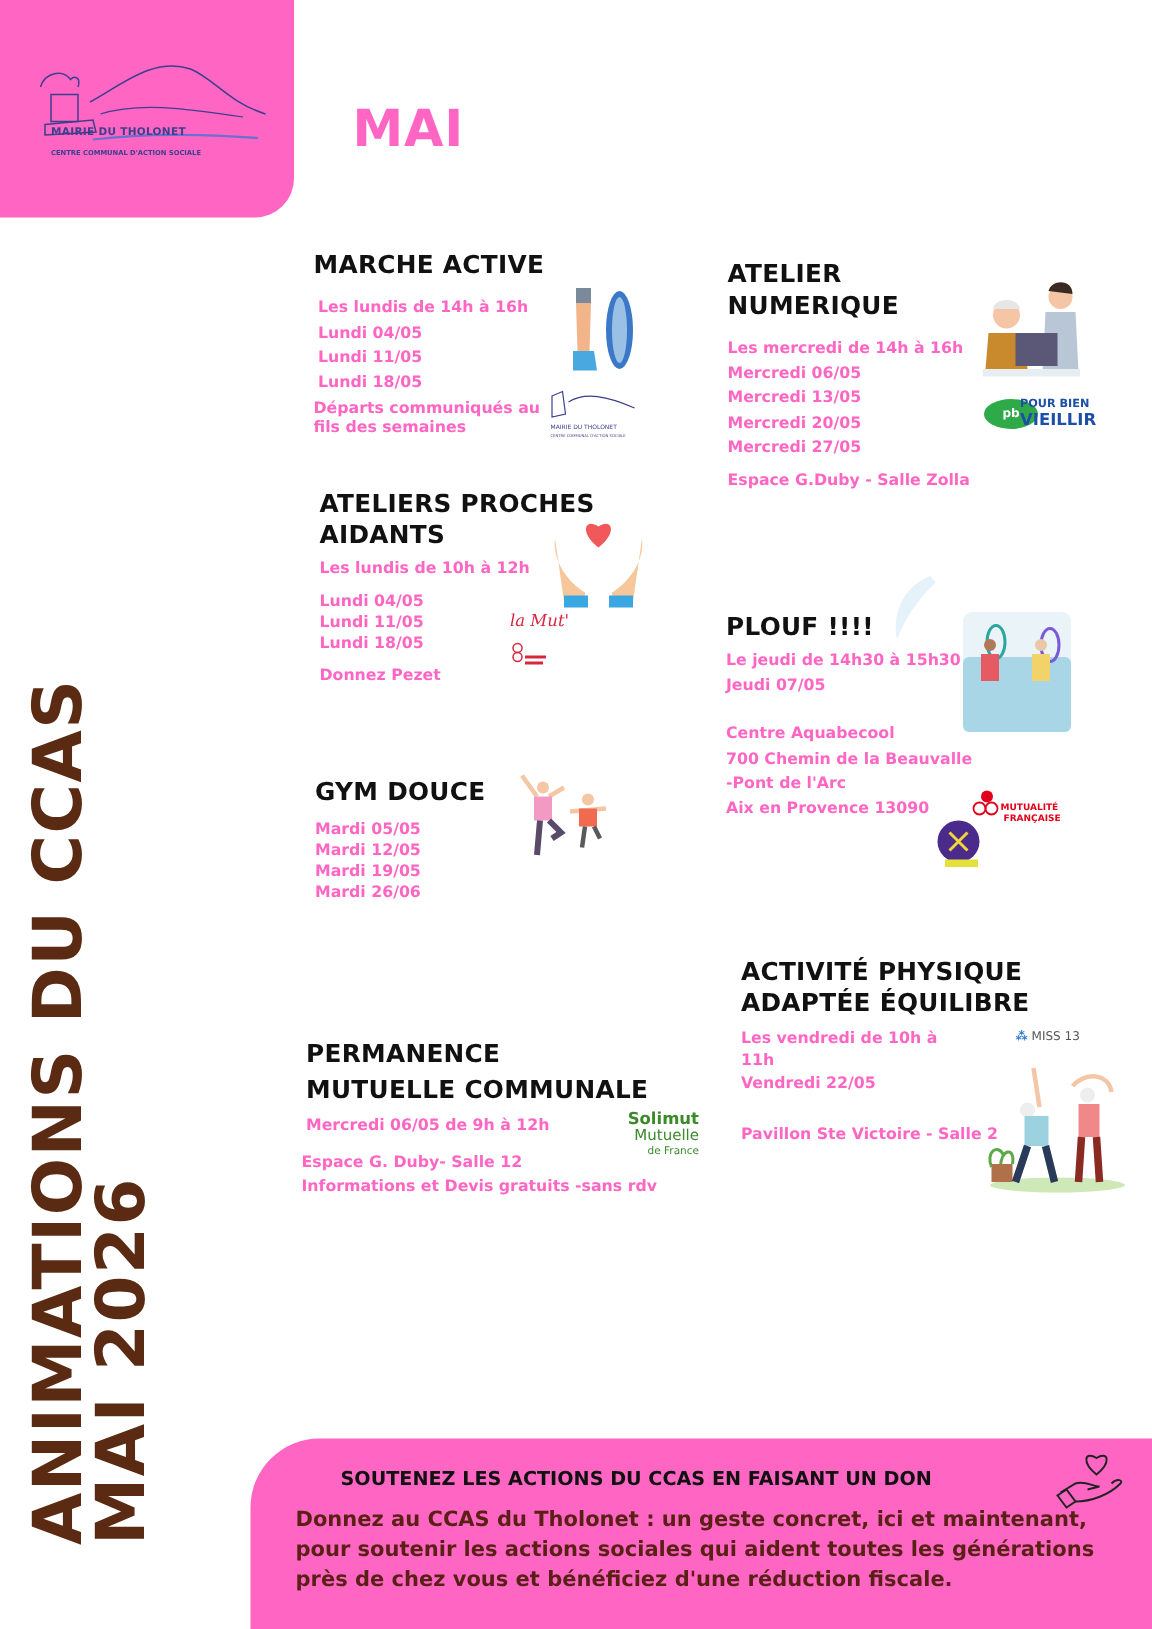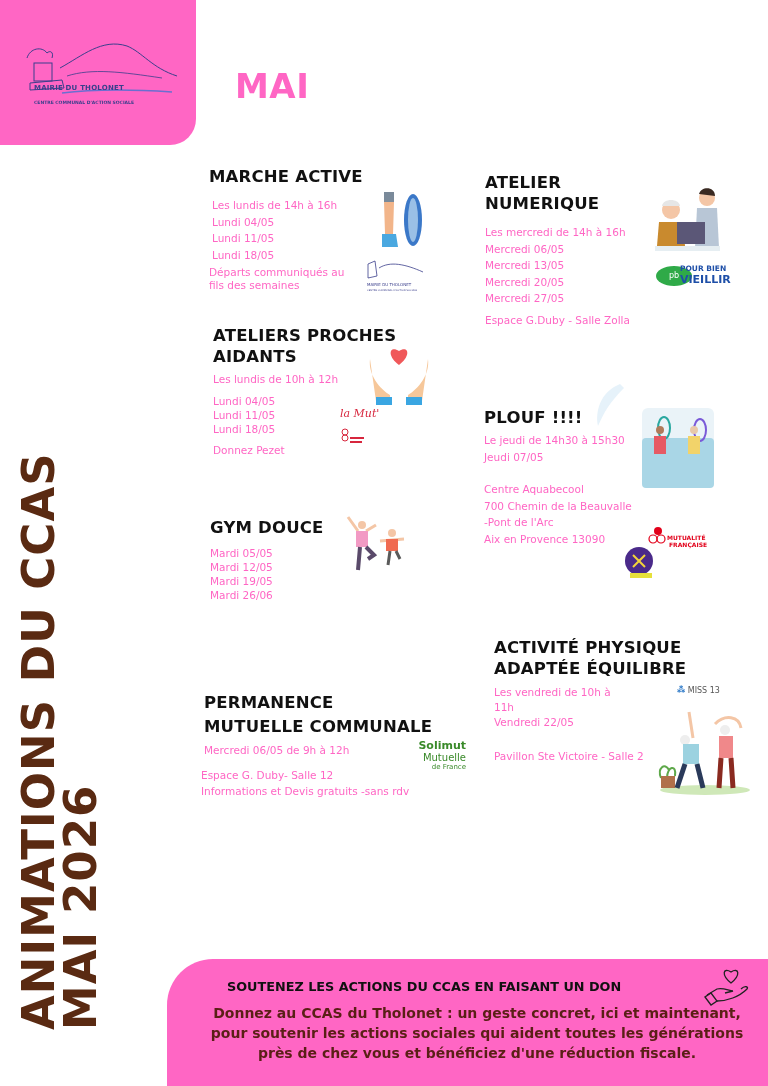--- a/index.html
+++ b/index.html
@@ -11,26 +11,26 @@
   .logo-title { position:absolute; left:34px; top:84px; font-size:7px; font-weight:bold; color:#3b3f8c; letter-spacing:0.2px; }
   .logo-sub { position:absolute; left:34px; top:100px; font-size:4.5px; font-weight:bold; color:#3b3f8c; }
   .month { position:absolute; left:215px; top:66px; font-size:34px; font-weight:bold; color:#ff66c4; letter-spacing:0.5px;margin-left:20px; }
 
   .vtitle { position:absolute; left:18px; top:1030px; transform-origin:0 0; transform:rotate(-90deg);
             color:#5a2a12; font-weight:bold; font-size:45px; line-height:42px; white-space:nowrap; }
   .vtitle div { letter-spacing:1px; }
 
   .section { position:absolute; }
   .h { font-weight:bold; color:#111; font-size:16.5px; line-height:21px; margin:0; letter-spacing:0.2px; }
-  .l { font-weight:normal; color:#ff66c4; font-size:10.5px; line-height:16.5px; margin:0; }
+  .l { font-weight:bold; color:#ff66c4; font-size:10.5px; line-height:16.5px; margin:0; }
 
   .banner { position:absolute; left:167px; top:959px; width:601px; height:127px; background:#ff66c4;
             border-top-left-radius:46px; }
   .banner-title { position:absolute; left:60px; top:20px; font-size:12.8px; font-weight:bold; color:#111; }
-  .banner-text { position:absolute; left:30px; top:44px; width:560px; text-align:center; font-size:14px;
+  .banner-text { position:absolute; left:30px; top:44px; width:560px; font-size:14px;
                  font-weight:bold; color:#5a1f15; line-height:20px; }
   .icon { position:absolute; }
 </style>
 </head>
 <body>
 
 <div class="pink-block">
   <svg class="logo" viewBox="0 0 160 90">
     <path d="M5 30 C8 20,20 18,25 25 C28 22,32 24,30 30" fill="none" stroke="#3b3f8c" stroke-width="1"></path>
     <rect x="12" y="35" width="18" height="18" fill="none" stroke="#3b3f8c" stroke-width="1"></rect>
@@ -88,21 +88,21 @@
   <circle cx="52" cy="10" r="8" fill="#f4c6a6"></circle>
     <path d="M44 6 C46 -2,60 -2,60 8" fill="#3a2a22"></path>
   <path d="M42 20 L62 20 L64 60 L40 60Z" fill="#b8c6d6"></path>
   <circle cx="16" cy="22" r="9" fill="#f4c6a6"></circle>
     <path d="M7 18 C8 10,24 10,25 18" fill="#e6e6e6"></path>
   <path d="M4 34 L28 34 L30 58 L2 58Z" fill="#c98a2e"></path>
   <rect x="22" y="34" width="28" height="22" fill="#5b5777"></rect>
   <rect x="0" y="58" width="65" height="5" fill="#e6eef2"></rect>
 </svg>
 <div class="icon" style="left:656px; top:264px; width:76px; height:24px;">
-  <div style="position:absolute; left:0; top:2px; width:36px; height:20px; border-radius:50%; background:#2faa48; color:#fff; font-size:8px; font-weight:normal; text-align:center; line-height:20px;">pb</div>
+  <div style="position:absolute; left:0; top:2px; width:36px; height:20px; border-radius:50%; background:#2faa48; color:#fff; font-size:8px; font-weight:bold; text-align:center; line-height:20px;">pb</div>
   <div style="position:absolute; left:24px; top:0; font-size:7.5px; font-weight:bold; color:#1e4fa8;">POUR BIEN</div>
   <div style="position:absolute; left:24px; top:9px; font-size:11px; font-weight:bold; color:#1e4fa8;">VIEILLIR</div>
 </div>
 
 <div class="section" style="left:213px; top:325px; width:220px;">
   <p class="h">ATELIERS PROCHES</p>
   <p class="h">AIDANTS</p>
   <div style="height:4px"></div>
   <p class="l">Les lundis de 10h à 12h</p>
   <div style="height:6px"></div>

